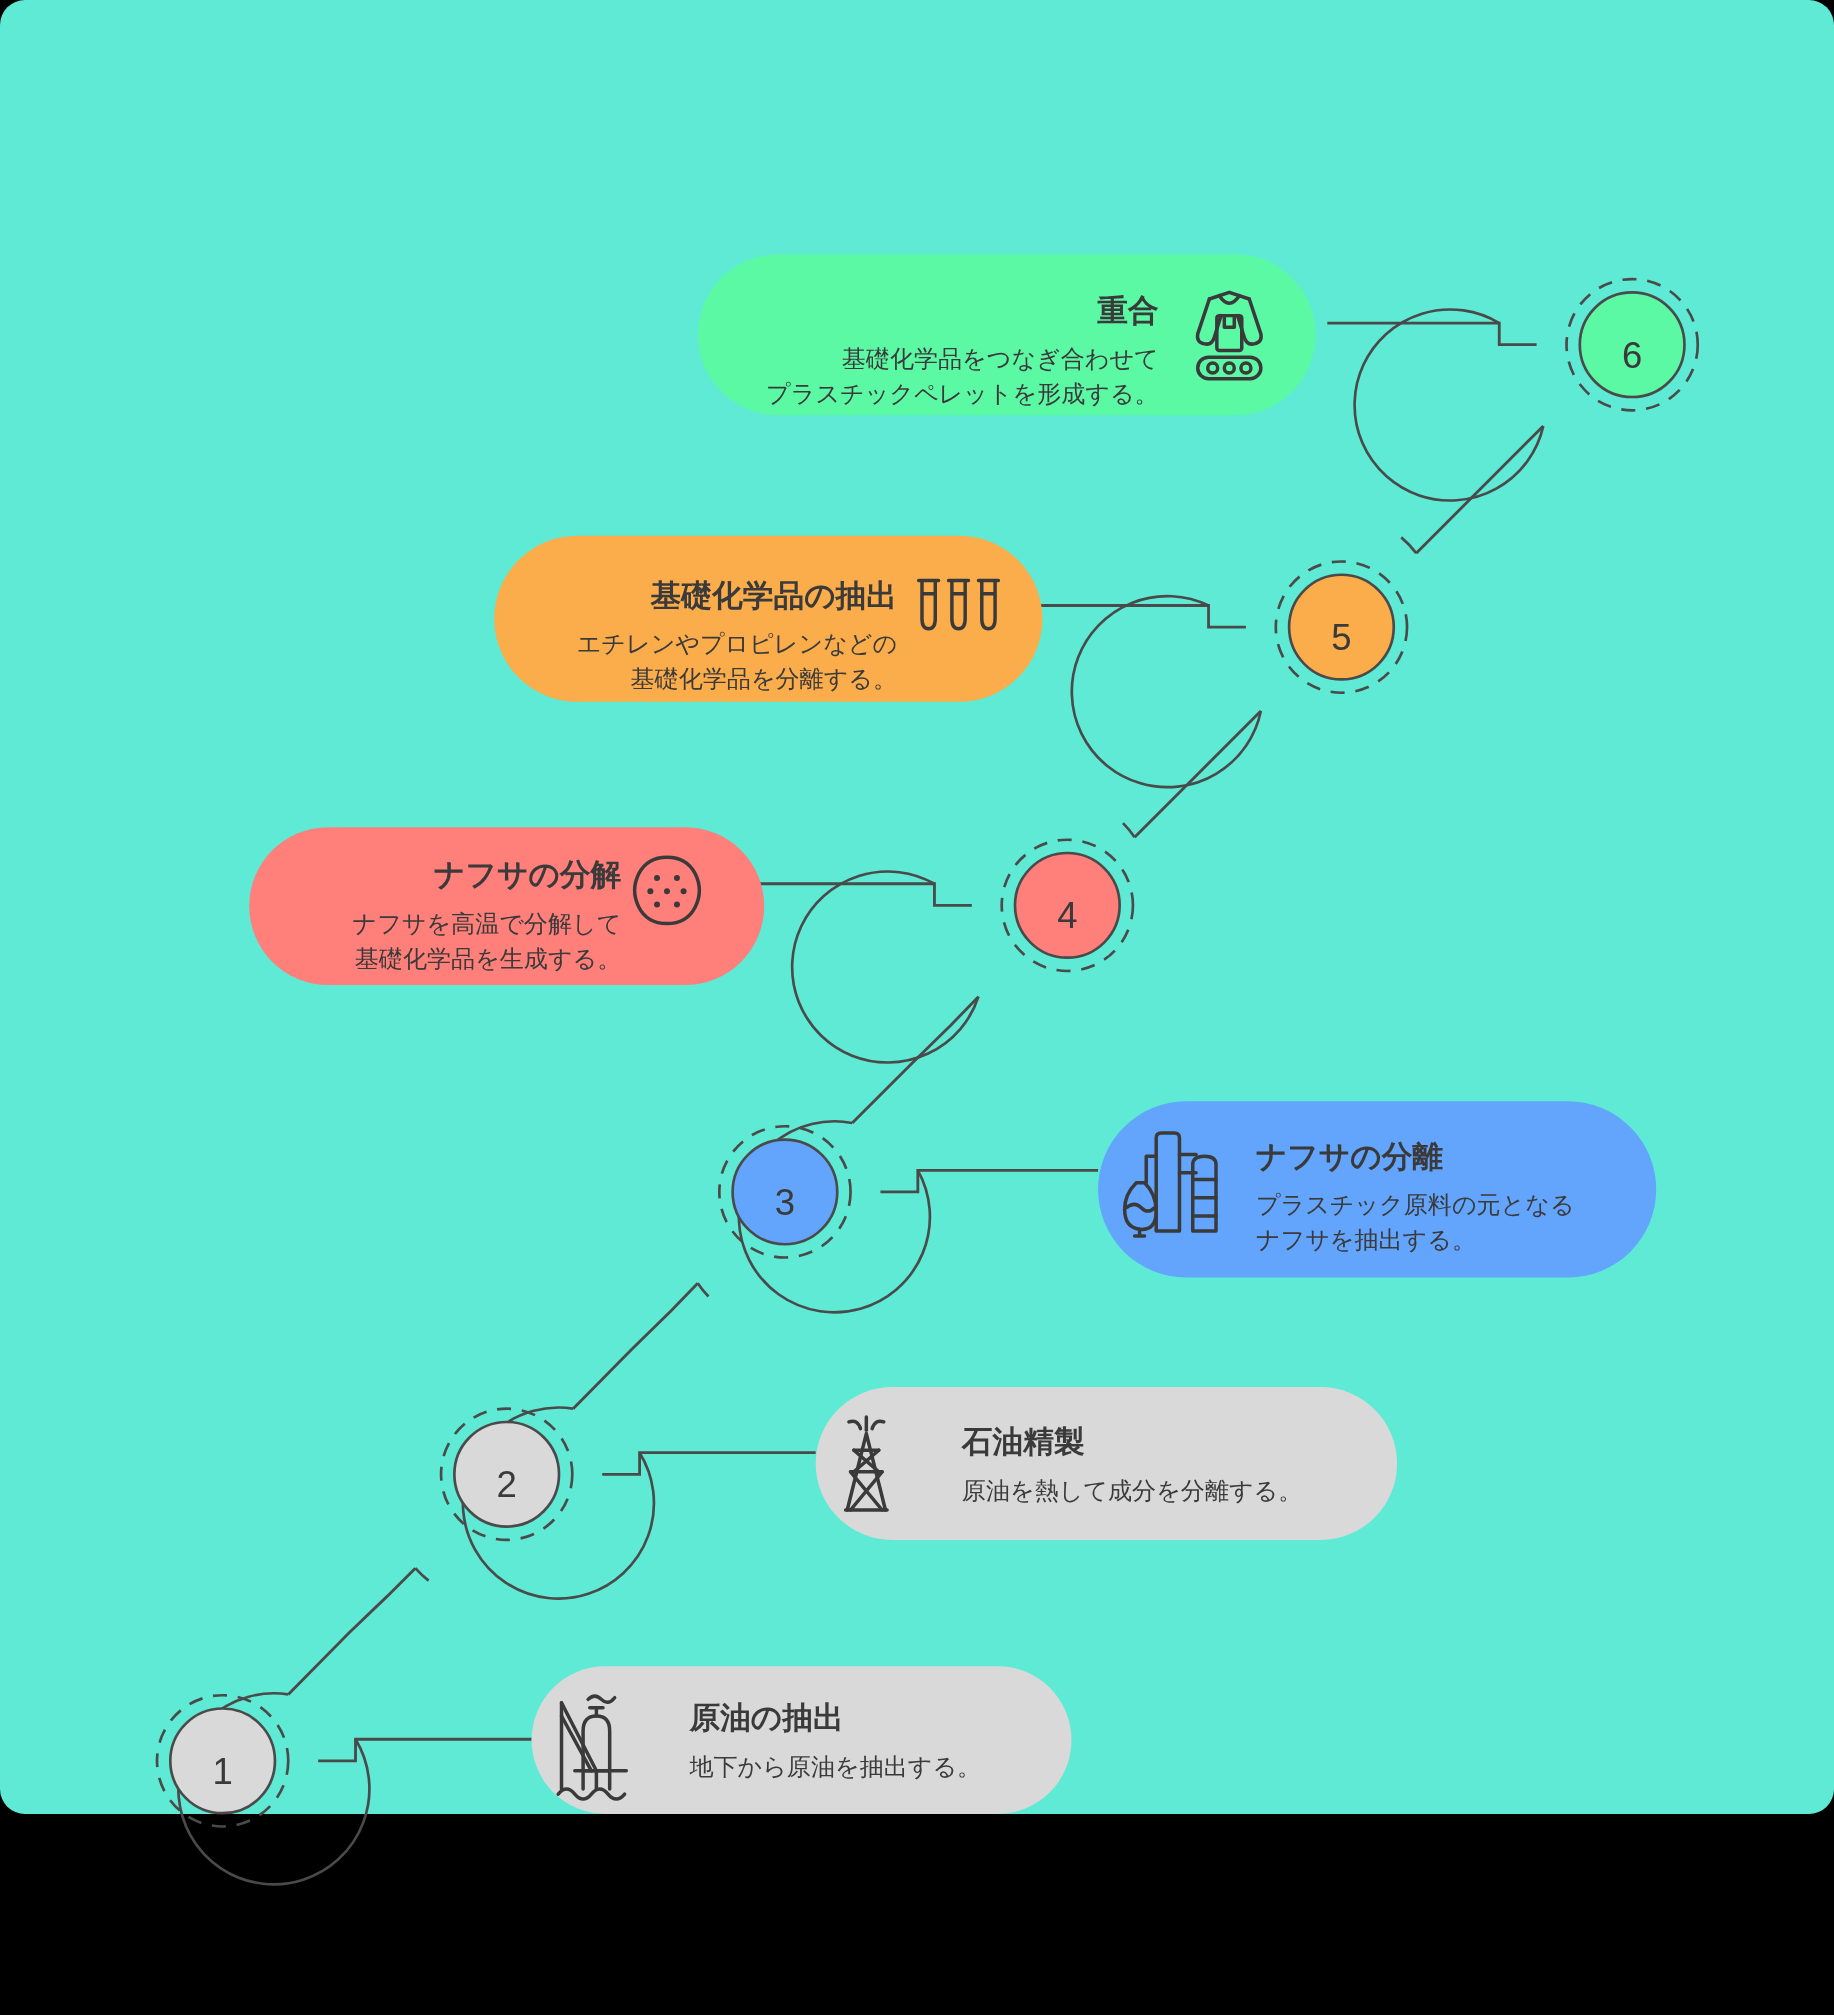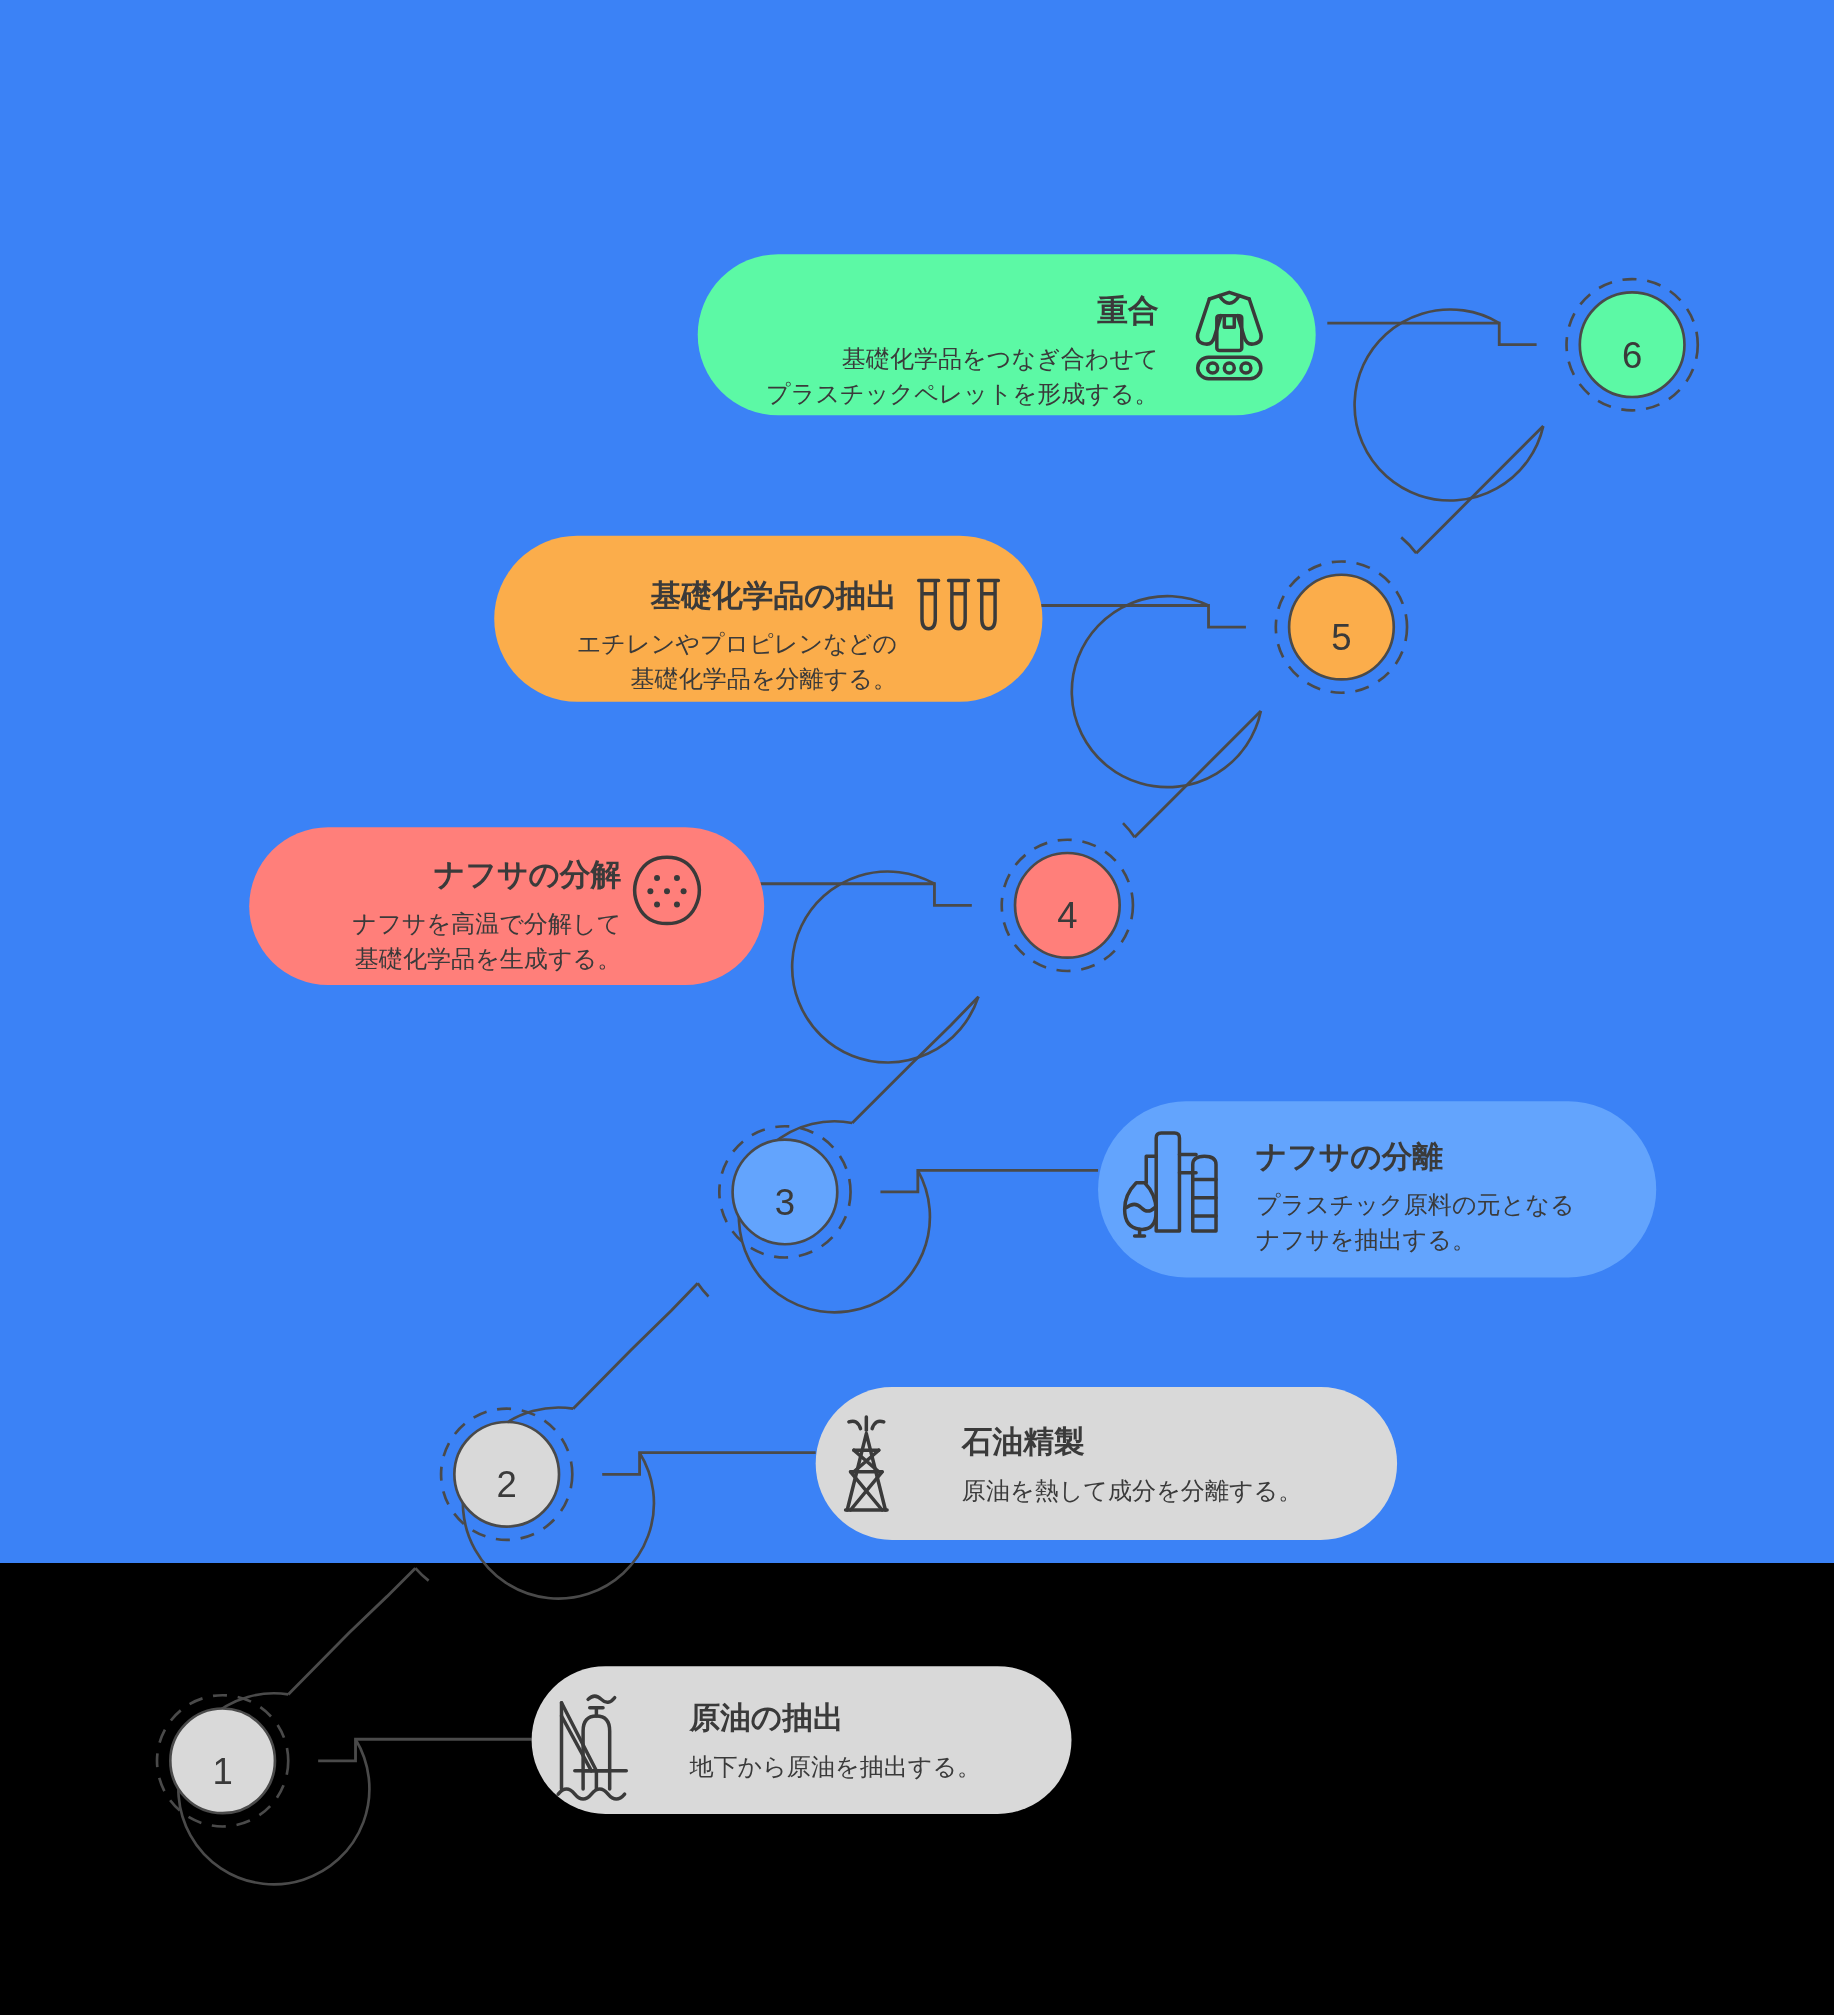--- a/index.html
+++ b/index.html
@@ -1,17 +1,17 @@
 <!DOCTYPE html>
 <html style="font-size:13.3px"><head>
 <meta charset="utf-8">
 <style>
   html,body{margin:0;padding:0;background:#000;}
   body{width:1834px;height:2015px;overflow:hidden;font-family:"Liberation Sans","DejaVu Sans",sans-serif;}
-  #stage{position:relative;width:1834px;height:1563px;background:#3b82f6;}
+  #stage{position:relative;width:1834px;height:1814px;background:#5eead4;border-radius:25px;}
   svg#diagram{position:absolute;inset:0;width:1834px;height:2015px;display:block;}
 
   .card-title{font-weight:700;font-size:37px;fill:#3a3a3a;}
   .card-desc{font-size:29px;fill:#3a3a3a;}
   .step-num{font-size:44px;fill:#3a3a3a;font-weight:400;}
   .ring-outer{fill:none;stroke:#4a4a4a;stroke-width:3.2;}
   .ring-dashed{fill:none;stroke:#4a4a4a;stroke-width:3.2;stroke-dasharray:17 13;}
   .node-fill{stroke:#4a4a4a;stroke-width:3.2;}
   .connector{fill:none;stroke:#4a4a4a;stroke-width:3.4;}
   .icon{fill:none;stroke:#3a3a3a;stroke-width:4.2;stroke-linecap:round;stroke-linejoin:round;}

